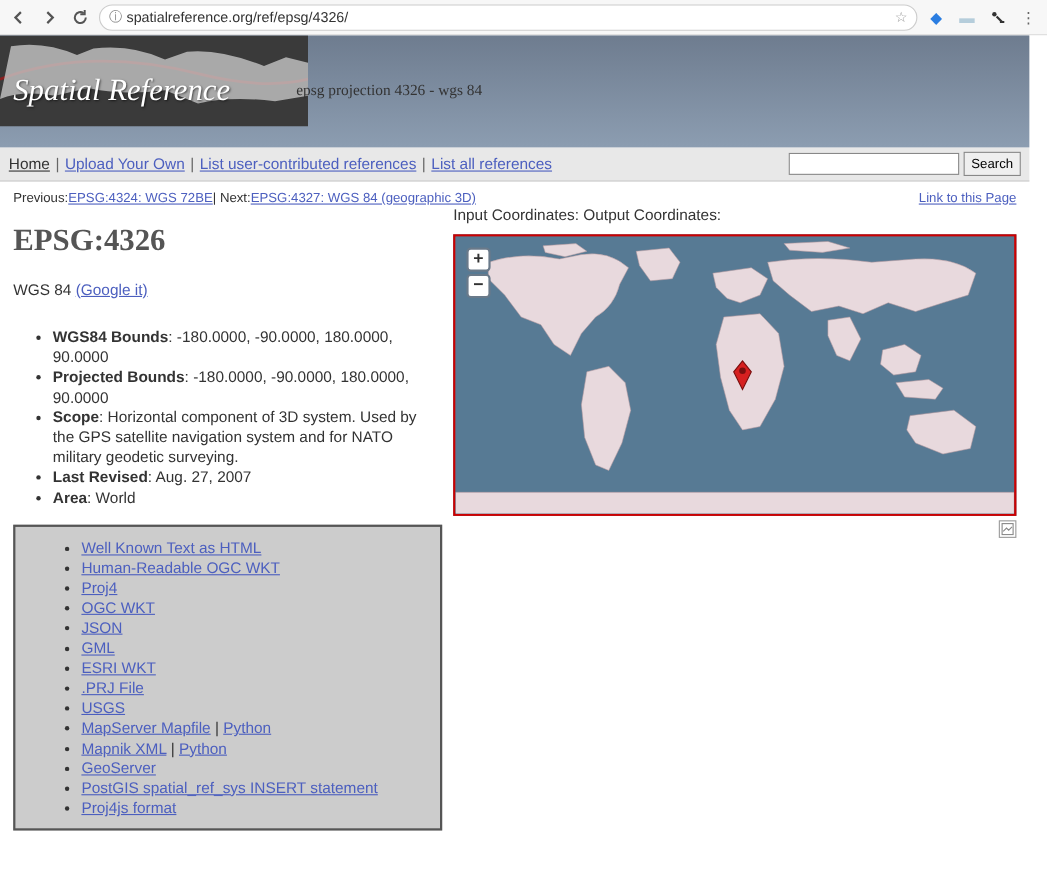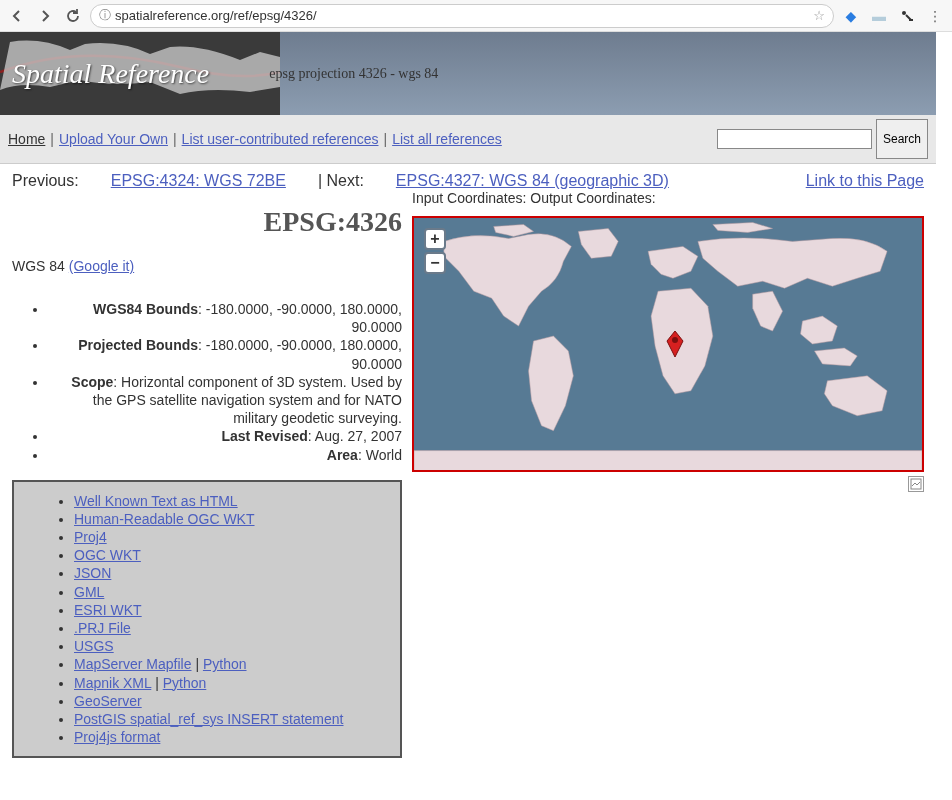--- a/index.html
+++ b/index.html
@@ -10,49 +10,49 @@
   .chrome-btn { width: 22px; height: 22px; display: flex; align-items: center; justify-content: center; color: #555; cursor: pointer; border-radius: 50%; }
   .url-bar { flex: 1; height: 24px; border: 1px solid #ccc; border-radius: 12px; display: flex; align-items: center; padding: 0 8px; background: #fff; font-size: 13px; color: #333; }
   .url-bar .secure { color: #888; margin-right: 4px; font-size: 12px; }
   .chrome-icon { width: 22px; height: 22px; display: flex; align-items: center; justify-content: center; color: #666; font-size: 14px; }
   .star { color: #999; }
   
   
   .page { width: 936px; height: 768px; overflow-y: scroll; background: #fff; }
   
   
-  .header-banner { height: 83px; background: linear-gradient(to bottom, #6e7c8f, #8c9db1); position: relative; overflow: hidden; display: flex; align-items: center; }
+  .header-banner { height: 102px; background: linear-gradient(to bottom, #6e7c8f, #8c9db1); position: relative; overflow: hidden; display: flex; align-items: center; }
   .header-bg { position: absolute; left: 0; top: 0; width: 280px; height: 83px; }
   .site-title { position: relative; font-family: Georgia, serif; font-size: 28px; font-style: italic; color: #fff; text-shadow: 1px 1px 2px rgba(0,0,0,0.6); margin-left: 12px; }
   .page-title { position: relative; font-family: Georgia, serif; font-size: 14px; color: #333; margin-left: 60px; }
   
   
   .navbar { background: #e8e8e8; border-bottom: 1px solid #ccc; padding: 4px 8px; display: flex; align-items: center; font-size: 14px; }
   .navbar a { color: #4c5fbf; text-decoration: underline; }
   .navbar .sep { margin: 0 5px; color: #666; }
   .navbar .spacer { flex: 1; }
   #nav-home { color: #333; }
   .search-input { width: 155px; height: 20px; border: 1px solid #888; margin-right: 4px; font-size: 12px; padding: 1px 3px; }
-  .search-btn { height: 40px; border: 1px solid #888; background: #efefef; font-size: 12px; padding: 2px 6px; cursor: pointer; }
-  
-  
-  .prevnext { padding: 8px 12px 0 12px; font-size: 16px; display: flex; gap: 32px; }
+  .search-btn { height: 22px; border: 1px solid #888; background: #efefef; font-size: 12px; padding: 2px 6px; cursor: pointer; }
+  
+  
+  .prevnext { padding: 8px 12px 0 12px; font-size: 12px; display: flex; }
   .prevnext a { color: #4c5fbf; text-decoration: underline; }
   .prevnext .spacer { flex: 1; }
   
   
   .main { padding: 0 12px; display: flex; gap: 10px; }
   .left-col { flex: 0 0 390px; }
   .right-col { flex: 1; }
   
-  h1.epsg-code { font-family: Verdana; font-weight: bold; font-size: 28px; color: #555; margin: 16px 0 20px 0; text-align: right; }
+  h1.epsg-code { font-family: Verdana; font-weight: bold; font-size: 28px; color: #555; margin: 16px 0 20px 0; }
   .desc-line { font-size: 14px; margin-bottom: 26px; }
   .desc-line a { color: #4c5fbf; text-decoration: underline; }
   
-  ul.props { margin: 8px 0 16px 0; padding-left: 36px; font-size: 14px; text-align: right; }
+  ul.props { margin: 8px 0 16px 0; padding-left: 36px; font-size: 14px; }
   ul.props li { margin-bottom: 0; line-height: 1.3; }
   ul.props b { font-weight: bold; }
   
   .format-box { border: 2px solid #555; background: #ccc; padding: 10px 16px; margin-top: 10px; }
   .format-box ul { margin: 0; padding-left: 44px; font-size: 14px; }
   .format-box li { margin-bottom: 0; line-height: 1.3; }
   .format-box a { color: #4c5fbf; text-decoration: underline; }
   
   
   .coord-labels { font-size: 14px; margin-bottom: 10px; }

